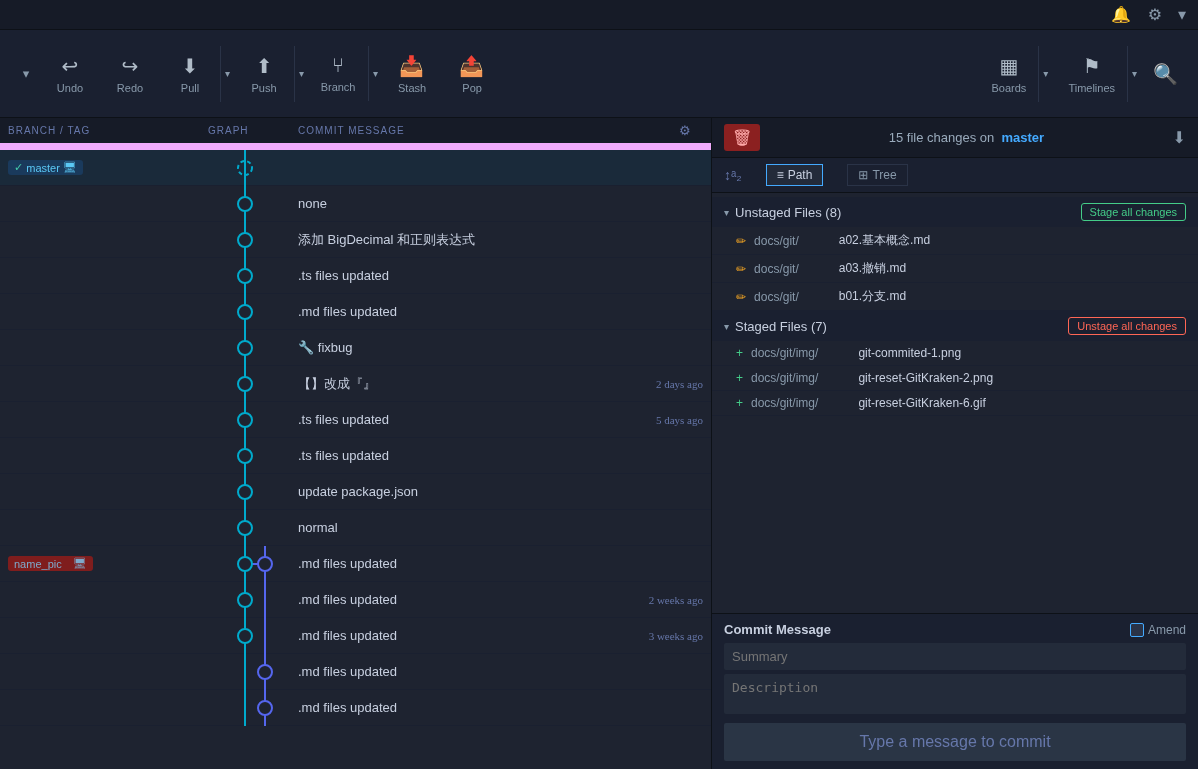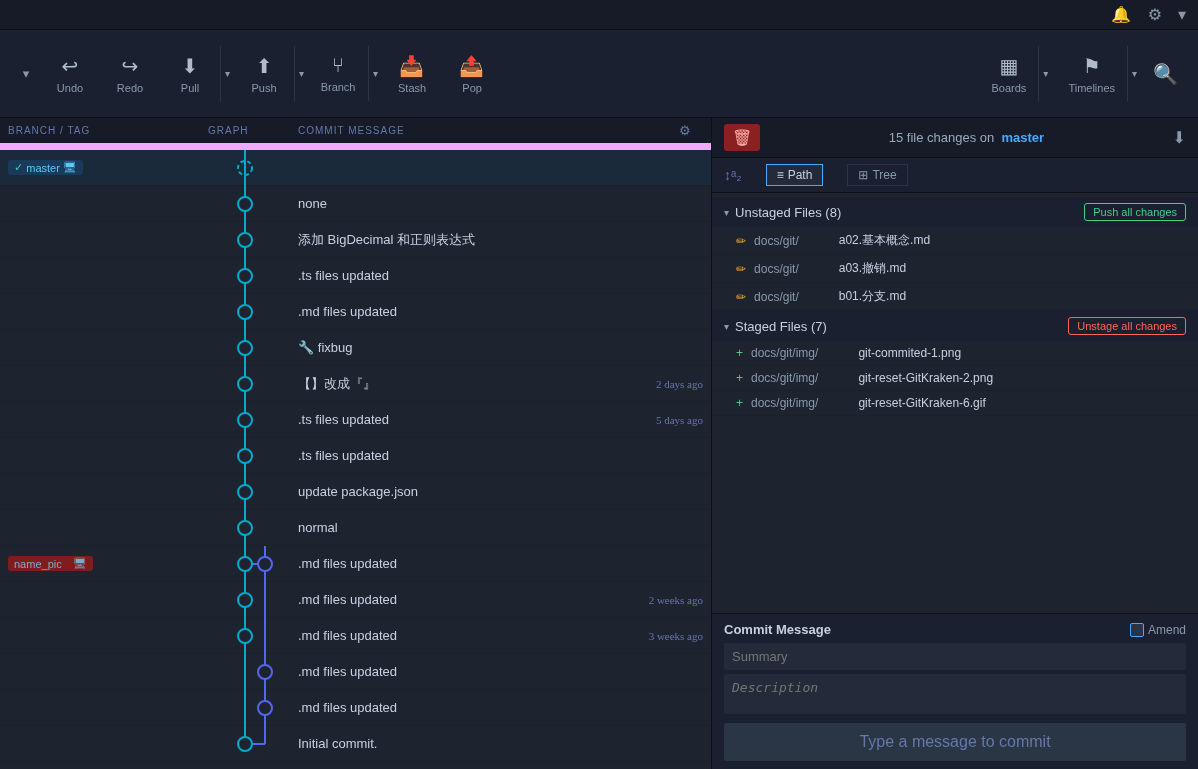--- a/index.html
+++ b/index.html
@@ -353,21 +353,20 @@
       width: 100%;
       background: #232b3a;
       border: none;
       color: #6677aa;
       padding: 6px 8px;
       font-size: 13px;
       outline: none;
       border-radius: 2px;
       height: 40px;
       resize: none;
-      font-style: italic;
     }
     .commit-btn {
       width: 100%;
       background: #2a3545;
       border: none;
       color: #6677aa;
       padding: 10px;
       margin-top: 6px;
       font-size: 16px;
       cursor: pointer;
@@ -644,32 +643,20 @@
         <div class="graph-col">
           <svg class="graph-svg" viewBox="0 0 90 36">
             <line x1="45" y1="0" x2="45" y2="36" stroke="#00aacc" stroke-width="2"></line>
             <line x1="65" y1="0" x2="65" y2="36" stroke="#5566ee" stroke-width="2"></line>
             <circle cx="65" cy="18" r="7" fill="#1e2330" stroke="#5566ee" stroke-width="2"></circle>
           </svg>
         </div>
         <div class="msg-col">.md files updated</div>
       </div>
 
-      <div class="commit-row">
-        <div class="branch-col"></div>
-        <div class="graph-col">
-          <svg class="graph-svg" viewBox="0 0 90 36">
-            <line x1="45" y1="0" x2="45" y2="18" stroke="#00aacc" stroke-width="2"></line>
-            <line x1="65" y1="0" x2="65" y2="18" stroke="#5566ee" stroke-width="2"></line>
-            <line x1="45" y1="18" x2="65" y2="18" stroke="#5566ee" stroke-width="2"></line>
-            <circle cx="45" cy="18" r="7" fill="#1e2330" stroke="#00aacc" stroke-width="2"></circle>
-          </svg>
-        </div>
-        <div class="msg-col">Initial commit.</div>
-      </div>
 
     </div>
   </div>
 
   <div class="right-panel">
 
     <div class="right-header">
       <button class="delete-btn">🗑</button>
       <div class="file-changes-text">15 file changes on &nbsp;<span style="color:#44aaff;font-weight:bold">master</span></div>
       <button class="download-btn">⬇</button>
@@ -685,21 +672,21 @@
         <span>⊞</span>
         <span>Tree</span>
       </button>
     </div>
 
     <div class="changes-panel">
 
       <div class="section-header">
         <span class="chevron">▾</span>
         <span class="section-title">Unstaged Files (8)</span>
-        <button class="section-action-btn stage-btn">Push all changes</button>
+        <button class="section-action-btn stage-btn">Stage all changes</button>
       </div>
 
       <div class="file-item">
         <span class="file-icon-modified">✏</span>
         <span class="file-path">docs/git/</span>
           <span class="file-name">a02.基本概念.md</span>
       </div>
       <div class="file-item">
         <span class="file-icon-modified">✏</span>
         <span class="file-path">docs/git/</span>

